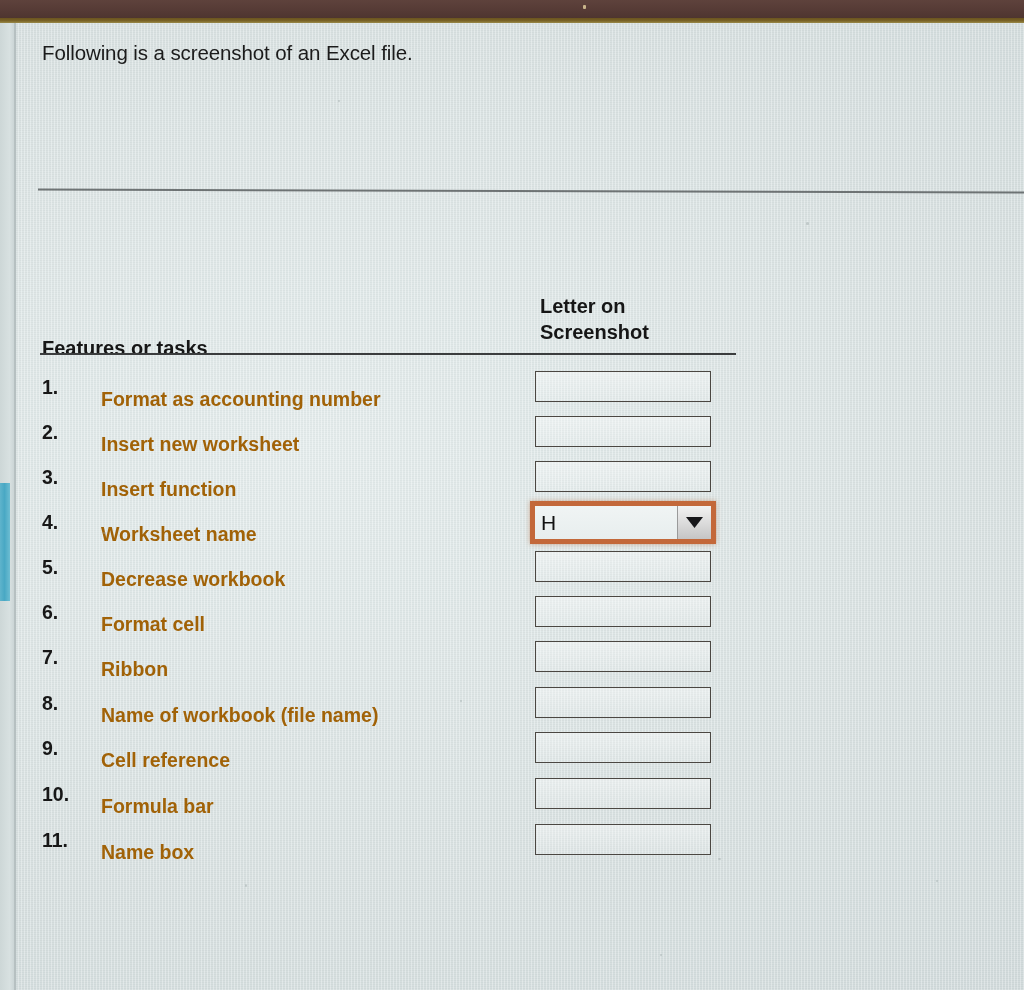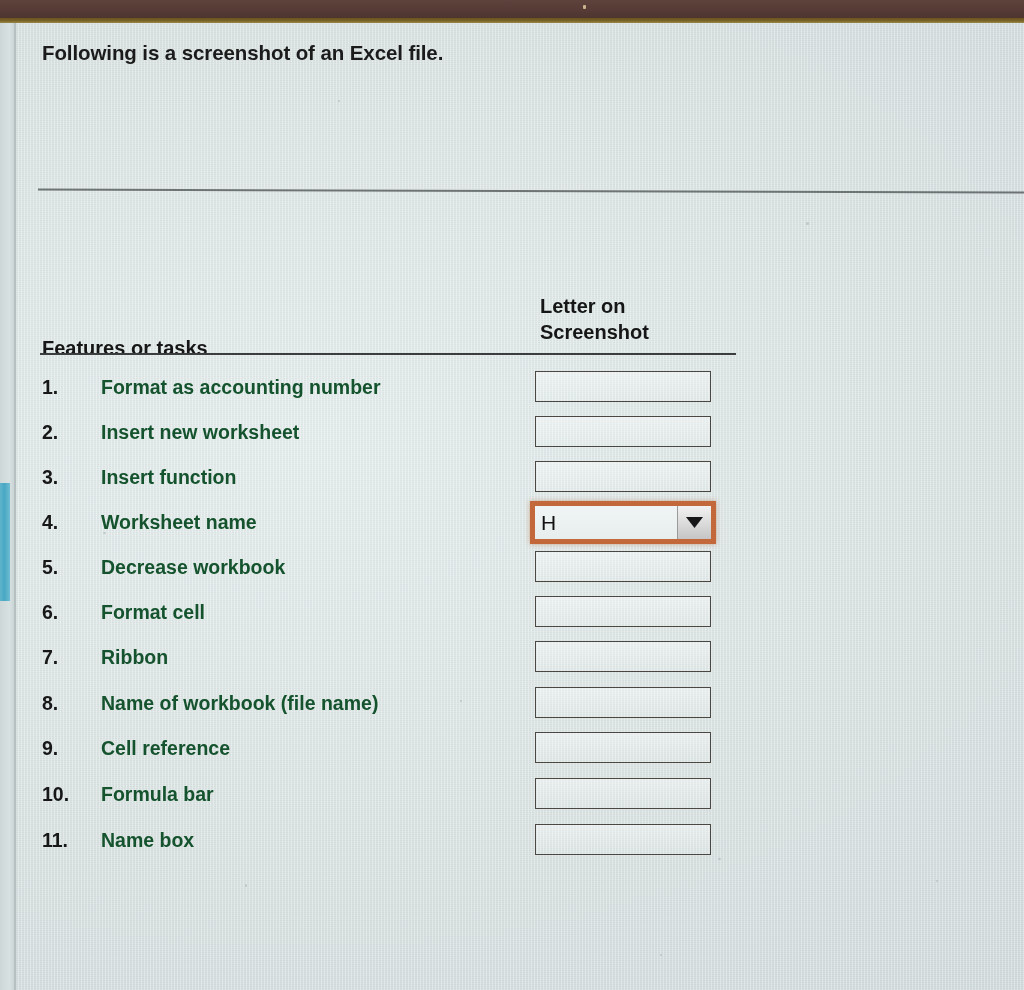--- a/index.html
+++ b/index.html
@@ -96,21 +96,21 @@
 
   
   .intro {
     position: absolute;
     left: 26px;
     font-size: 20.5px;
     color: #1b1b1b;
     white-space: nowrap;
     letter-spacing: -0.1px;
   }
-  #intro-line1 { top: 18px; font-weight: bold; }
+  #intro-line1 { top: 18px; }
   #intro-line2 { top: 54px; }
   #intro-line3 { top: 94px; }
 
   #screenshot-link {
     color: #ac1512;
     text-decoration: underline;
     text-decoration-thickness: 2px;
     text-underline-offset: 3px;
     cursor: pointer;
   }
@@ -170,24 +170,24 @@
     top: 0;
     width: 42px;
     text-align: left;
     font-size: 19.5px;
     font-weight: 700;
     color: #171717;
   }
   .row-label {
     position: absolute;
     left: 85px;
-    top: 0;
+    top: 12px;
     font-size: 19.5px;
     font-weight: 700;
-    color: #14532d;
+    color: #a16207;
     white-space: nowrap;
   }
 
   
   .answer-box {
     position: absolute;
     left: 519px;
     top: -5px;
     width: 176px;
     height: 31px;

